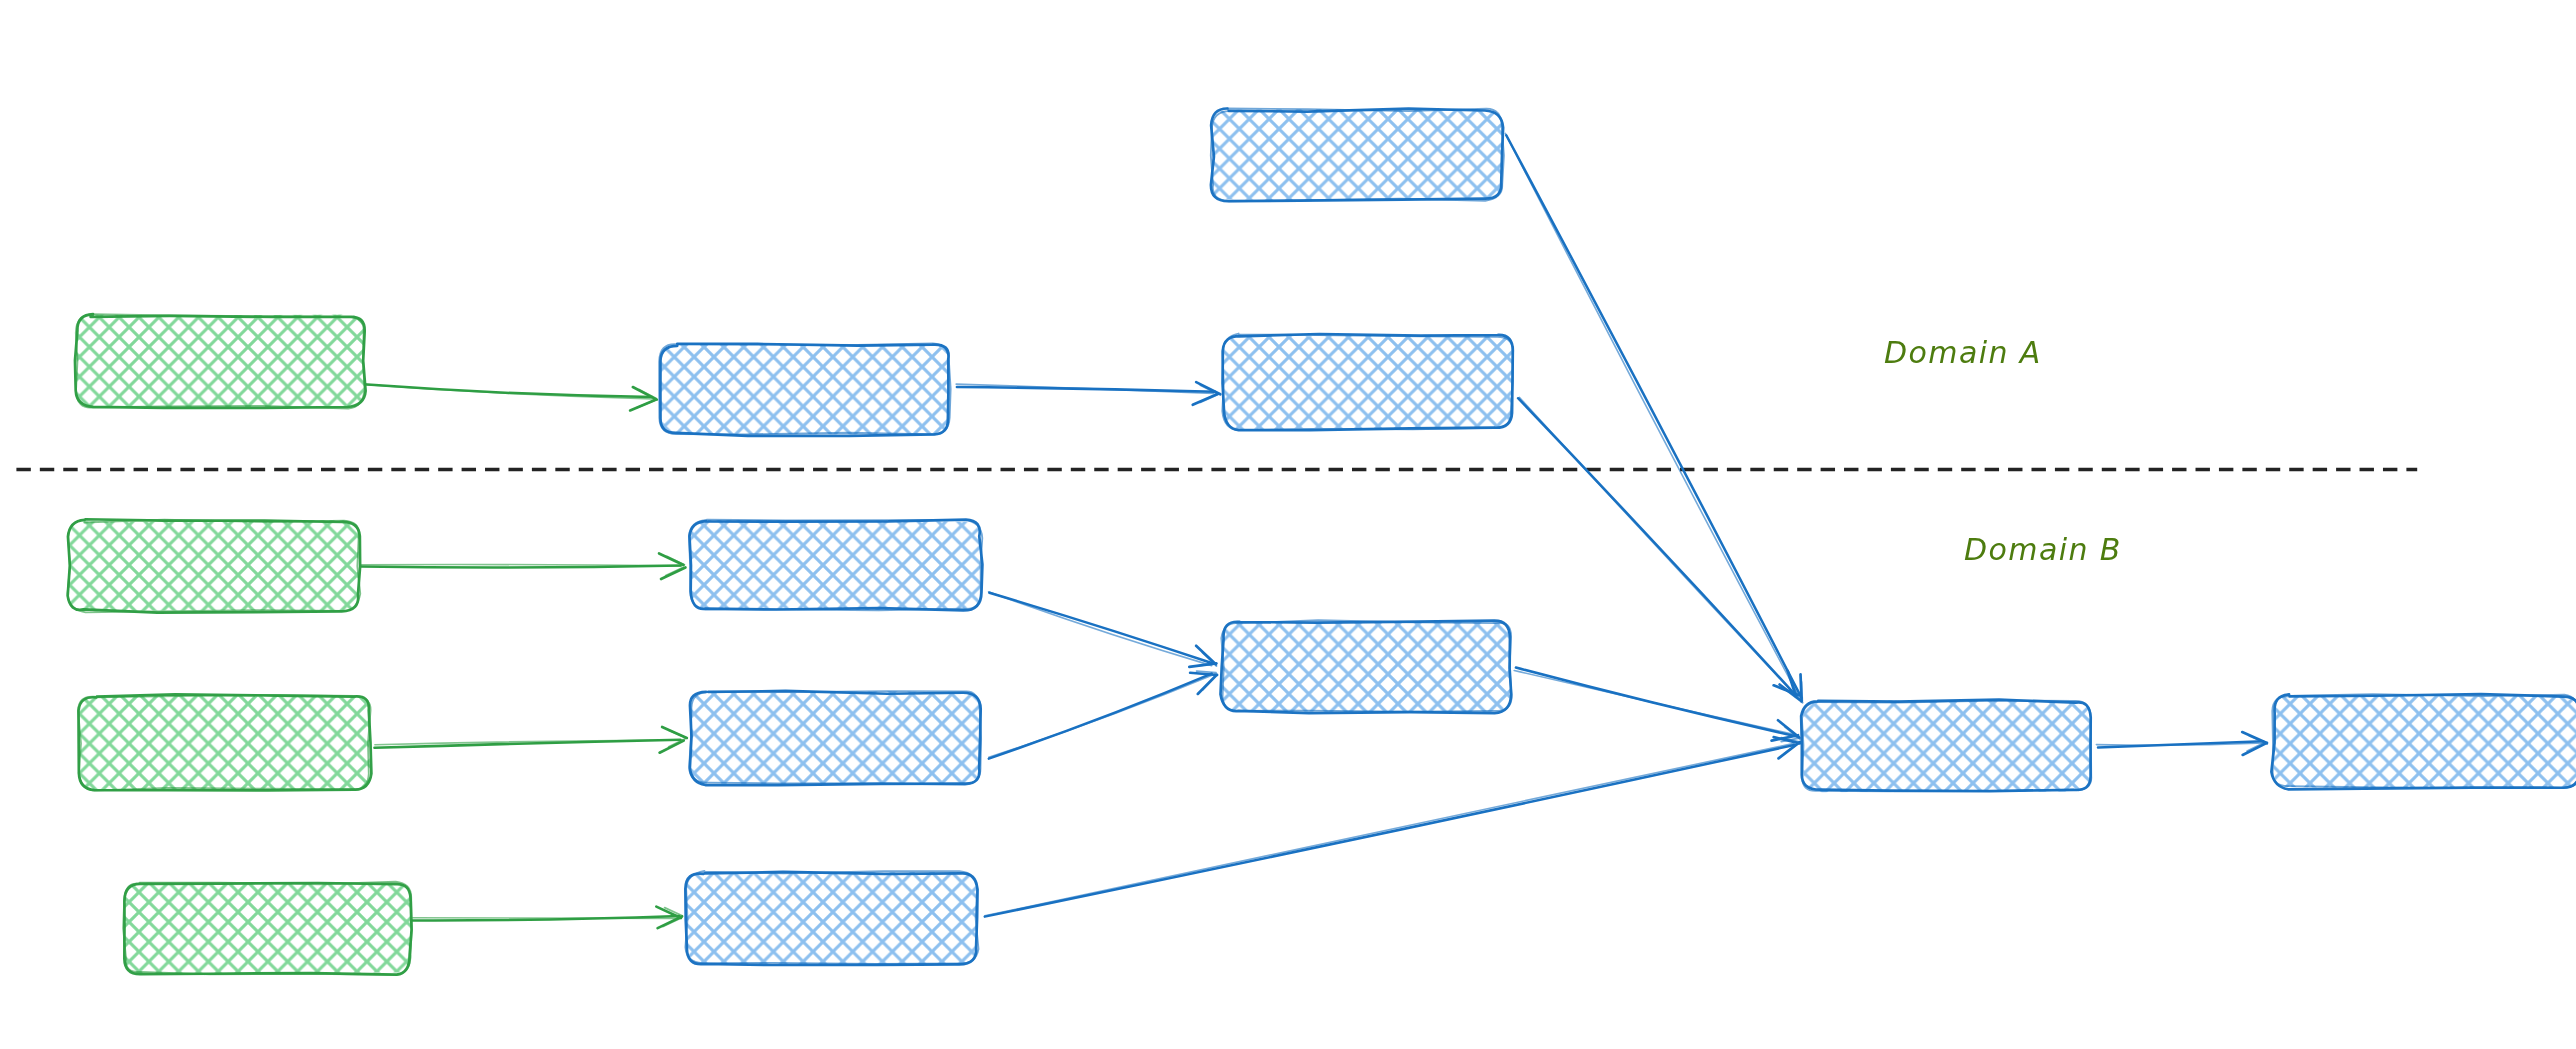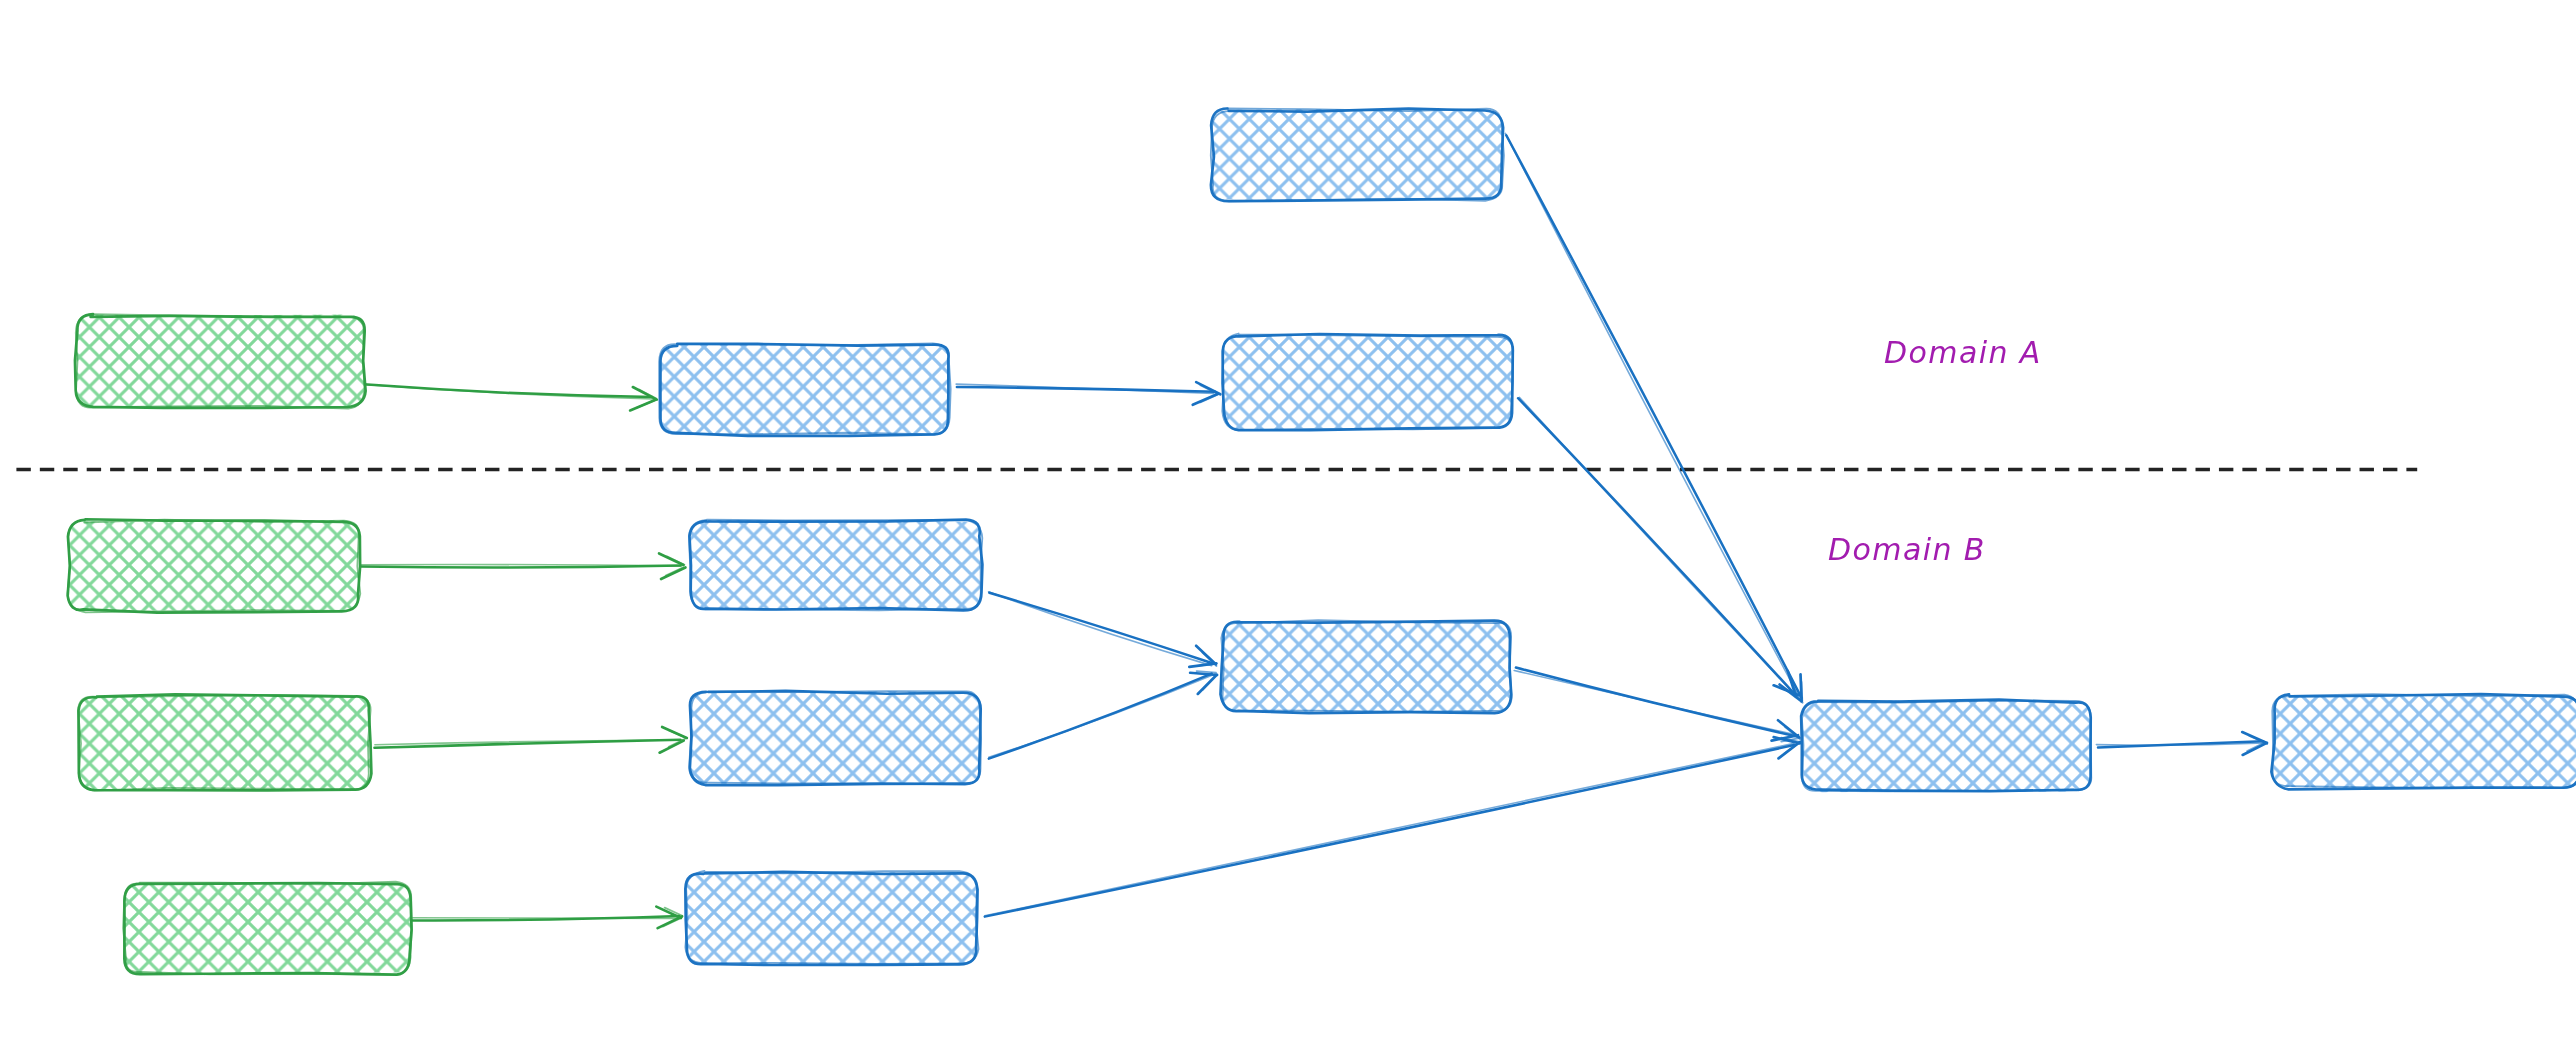--- a/index.html
+++ b/index.html
@@ -8,26 +8,26 @@
     font-family:"Liberation Sans", sans-serif;
     width:2576px;height:1049px;overflow:hidden;position:relative;
   }
   #canvas{position:absolute;inset:0;width:2576px;height:1049px;}
   .domain-label{
     position:absolute;
     font-family:"DejaVu Sans", sans-serif;
     font-size:30px;
     font-style:italic;
     letter-spacing:1.4px;
-    color:#a21caf;
+    color:#4d7c0f;
     white-space:nowrap;
     user-select:none;
   }
   #label-domain-a{left:1884px;top:335px;}
-  #label-domain-b{left:1828px;top:532px;}
+  #label-domain-b{left:1964px;top:532px;}
 </style>
 </head>
 <body>
 
 <svg id="canvas" viewBox="0 0 2858 1164" xmlns="http://www.w3.org/2000/svg">
   <defs>
     <pattern id="hatch-green" width="22" height="22" patternUnits="userSpaceOnUse">
       <rect width="22" height="22" fill="#ffffff"></rect>
       <path d="M-6,6 l12,-12 M0,22 l22,-22 M16,28 l12,-12" stroke="#82d89a" stroke-width="3.4" stroke-linecap="round"></path>
       <path d="M-6,16 l12,12 M0,0 l22,22 M16,-6 l12,12" stroke="#82d89a" stroke-width="3.4" stroke-linecap="round"></path>

